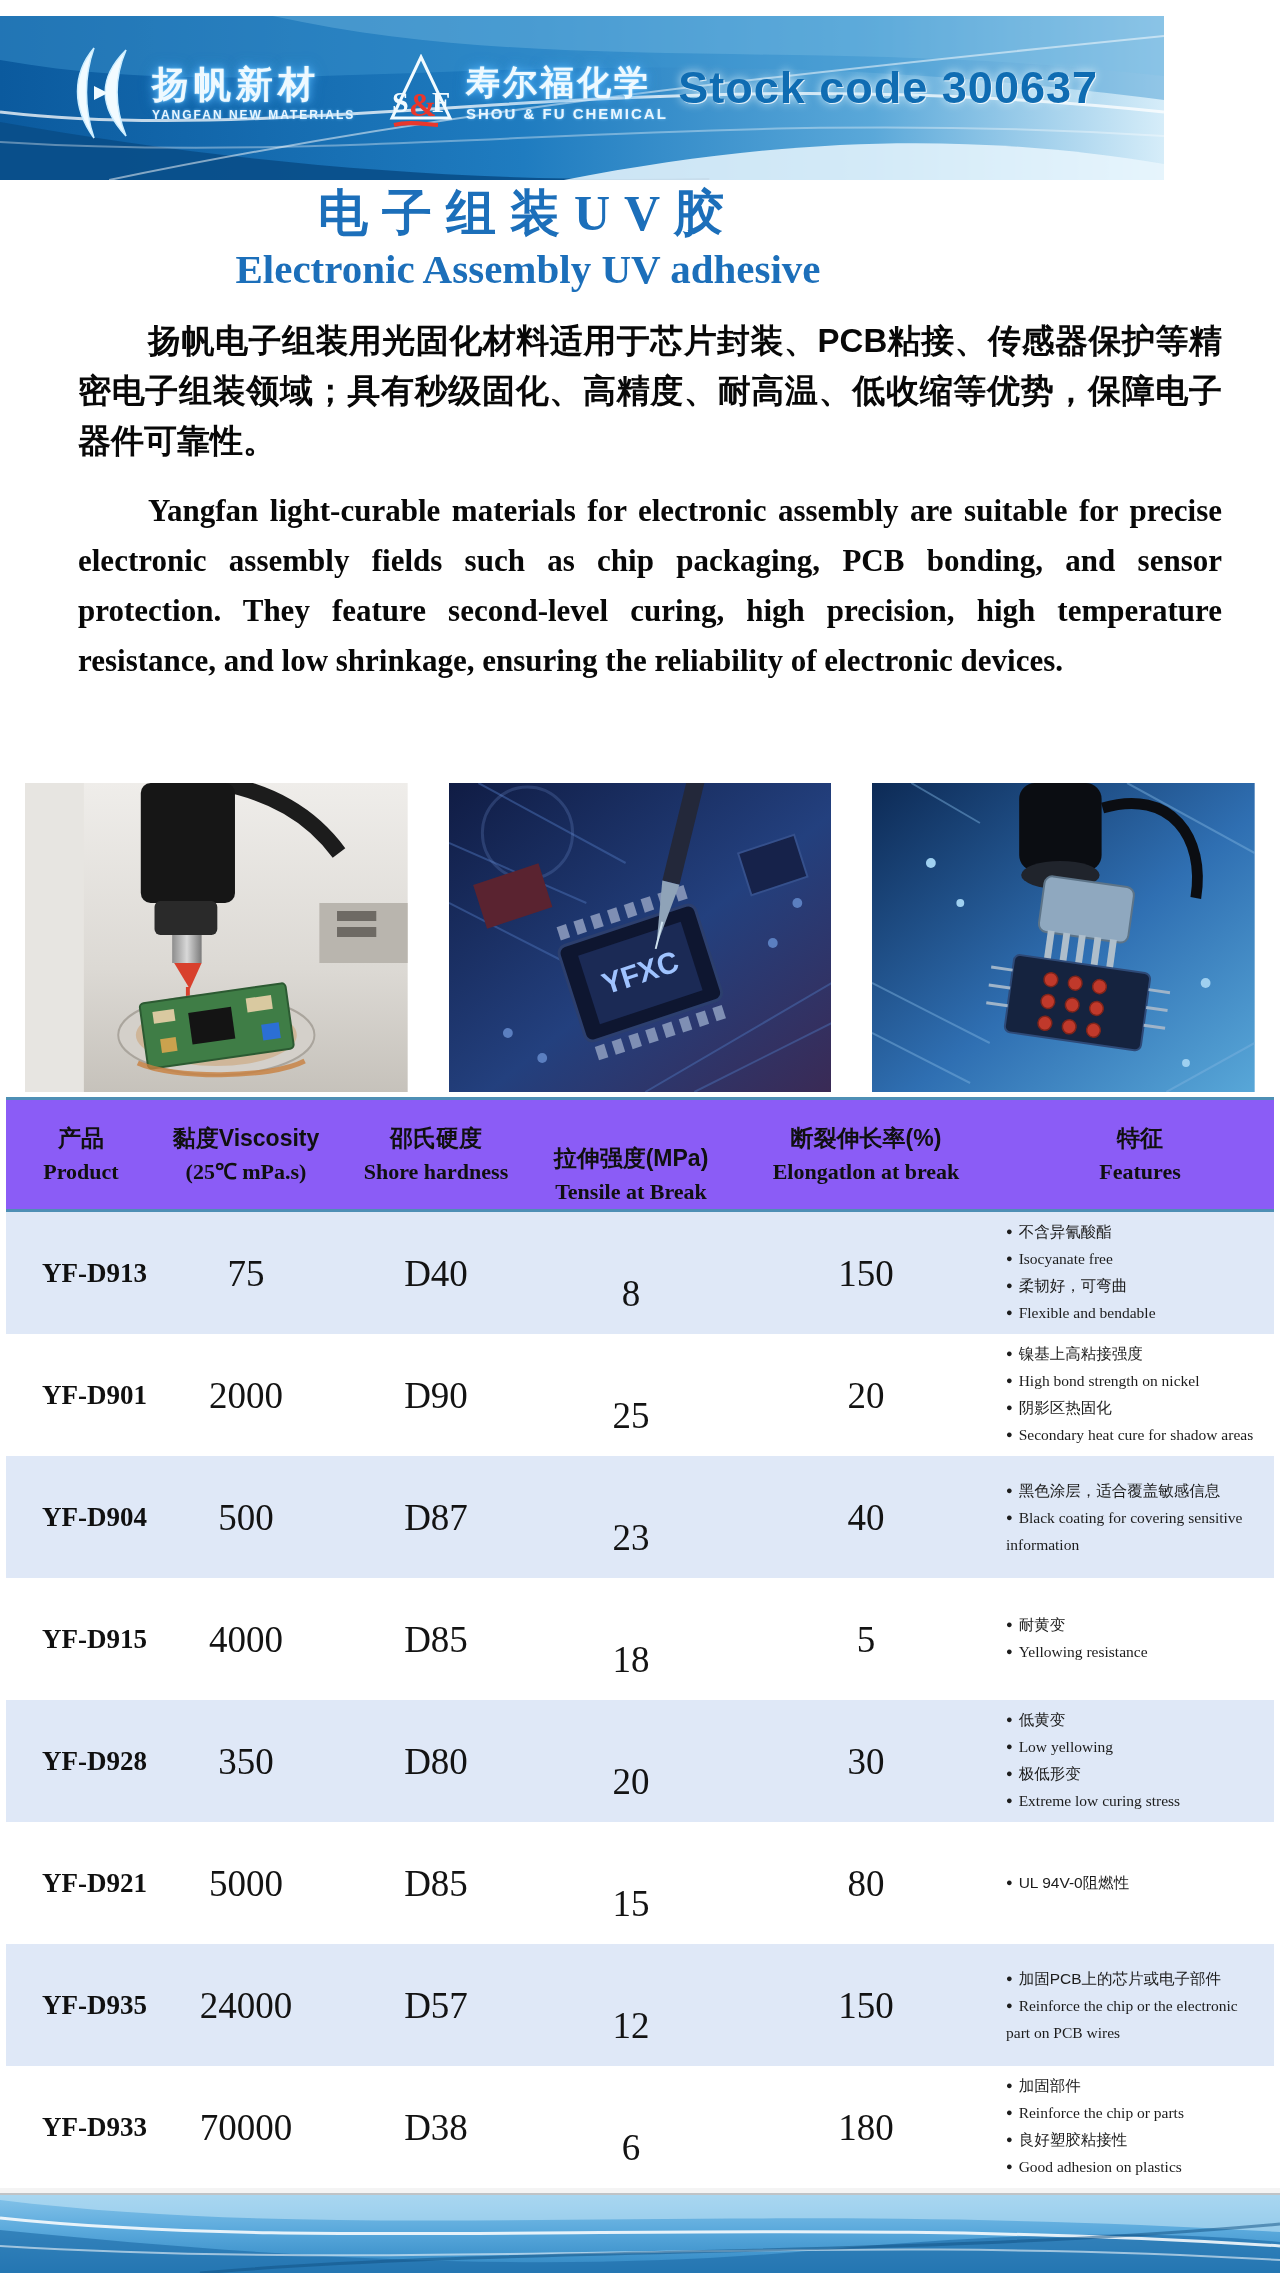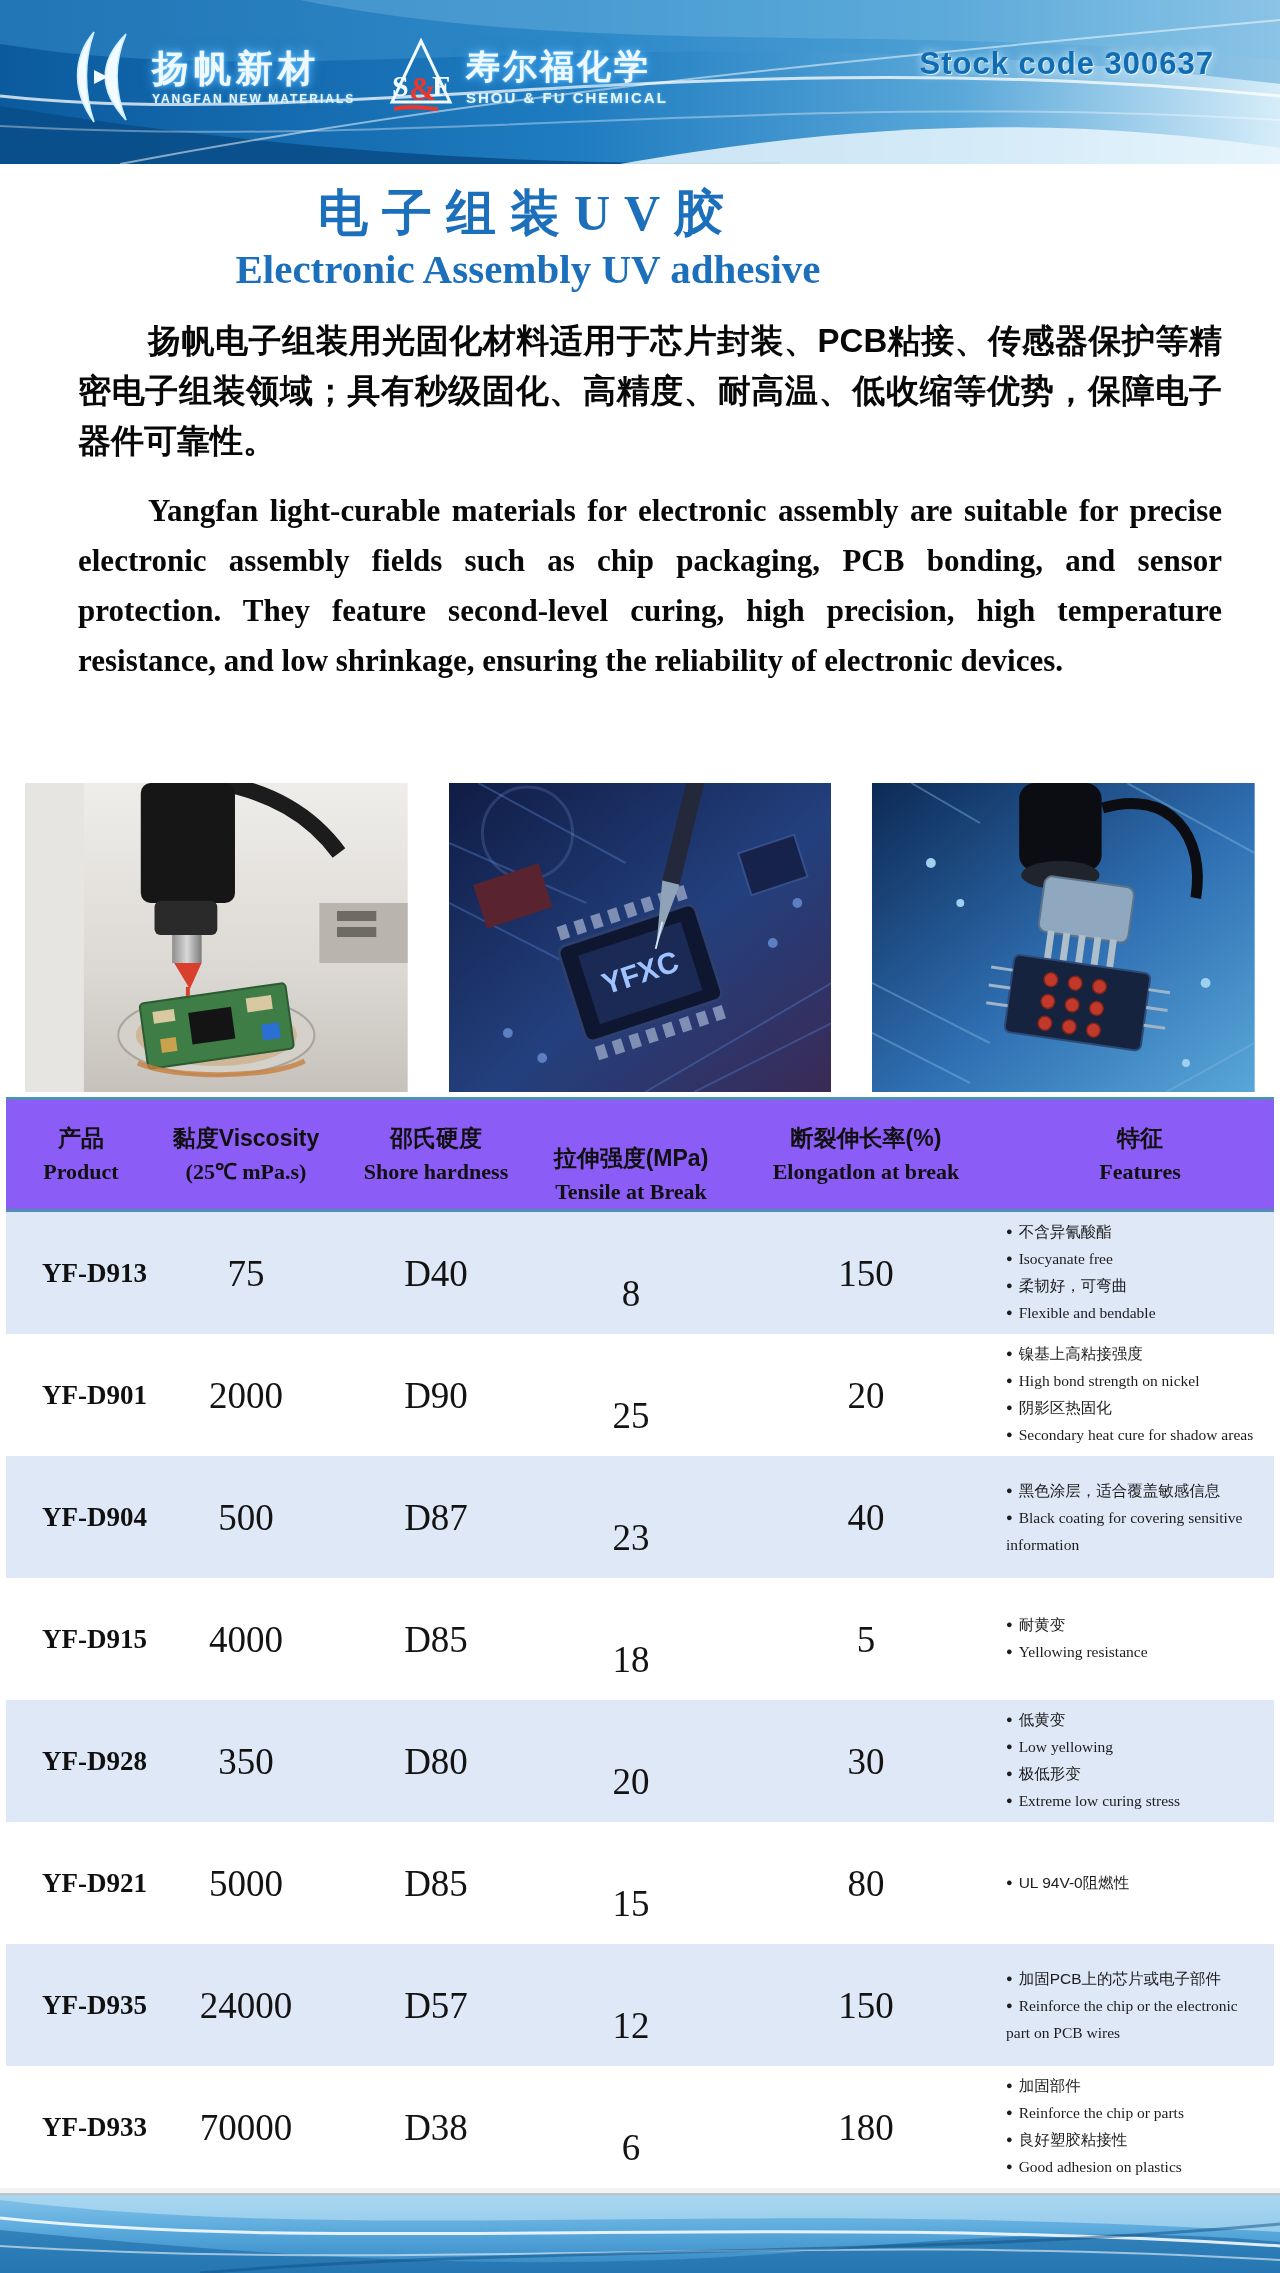--- a/index.html
+++ b/index.html
@@ -1,31 +1,31 @@
 <!DOCTYPE html>
 <html><head>
 <meta charset="utf-8">
 <style>
   html,body{margin:0;padding:0;background:#ffffff;}
   .page{position:relative;width:1280px;height:2273px;background:#ffffff;overflow:hidden;
         font-family:"Liberation Sans",sans-serif;color:#0a0a0a;}
 
   
-  .banner-top{position:absolute;top:0;left:0;width:1280px;height:164px;}
+  .banner-top{position:absolute;top:16px;left:0;width:1164px;height:164px;}
   .banner-top svg.bg{position:absolute;inset:0;width:100%;height:100%;display:block;}
   .logo1{position:absolute;top:30px;left:64px;display:flex;align-items:center;}
   .logo1 .sail{margin-right:14px;}
   .logo-text-cn{font-size:37px;font-weight:bold;letter-spacing:5px;color:#eef9ff;line-height:40px;
                 text-shadow:0 0 2px #9fdcff,0 0 8px rgba(90,190,255,.95),0 0 14px rgba(60,150,230,.8);}
   .logo-text-en{font-size:12px;font-weight:bold;letter-spacing:2px;color:#e8f6ff;margin-top:3px;
                 text-shadow:0 0 3px rgba(120,200,255,.9);}
   .logo2{position:absolute;top:38px;left:388px;display:flex;align-items:center;}
   .logo2 .mark{margin-right:12px;}
   .logo2 .logo-text-cn{font-size:34px;letter-spacing:3px;}
-  .stock-code{position:absolute;top:46px;right:66px;font-size:31px;font-weight:bold;
+  .stock-code{position:absolute;top:46px;right:66px;font-size:45px;font-weight:bold;
               color:#0f6cb2;letter-spacing:1px;
               text-shadow:1px 1px 0 rgba(255,255,255,.75),0 0 10px rgba(230,248,255,.9);}
 
   
   .titles{position:absolute;top:184px;left:0;width:1056px;text-align:center;}
   .title-cn{font-family:"Liberation Serif",serif;font-weight:bold;font-size:50px;line-height:58px;
             color:#1c6fba;letter-spacing:14px;}
   .title-en{font-family:"Liberation Serif",serif;font-weight:bold;font-size:41px;line-height:54px;
             color:#1c6fba;}
 

